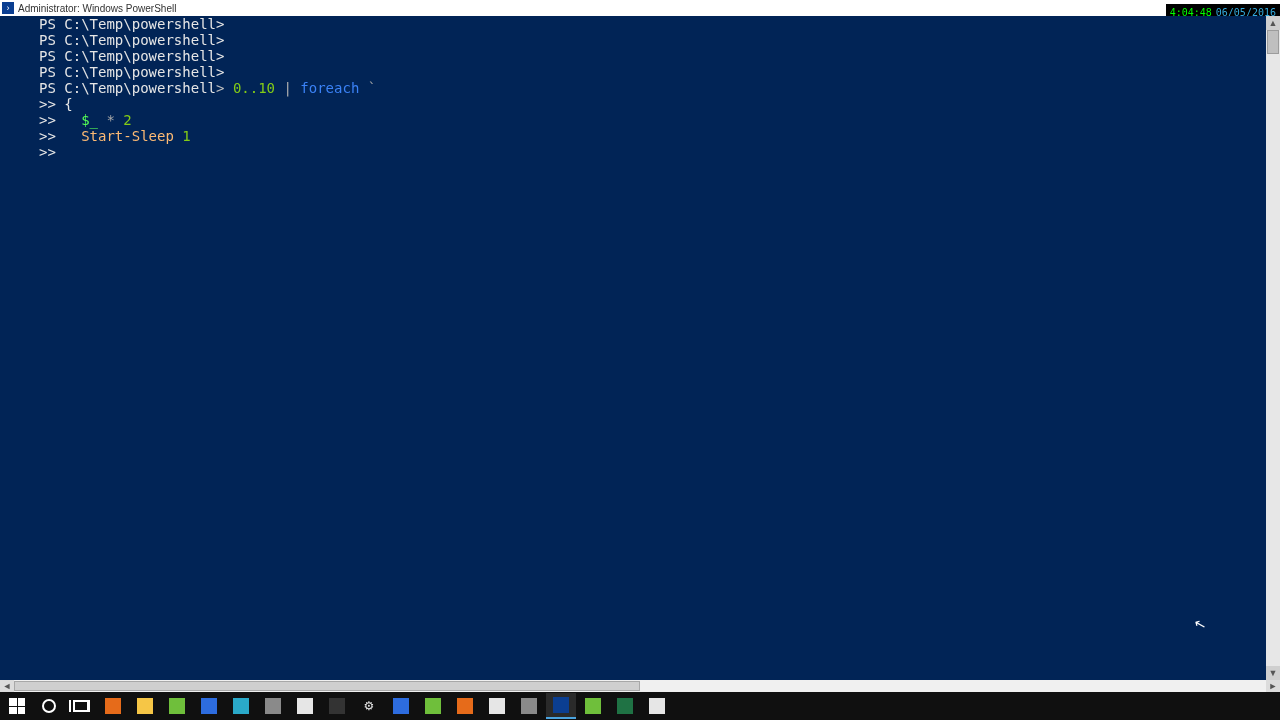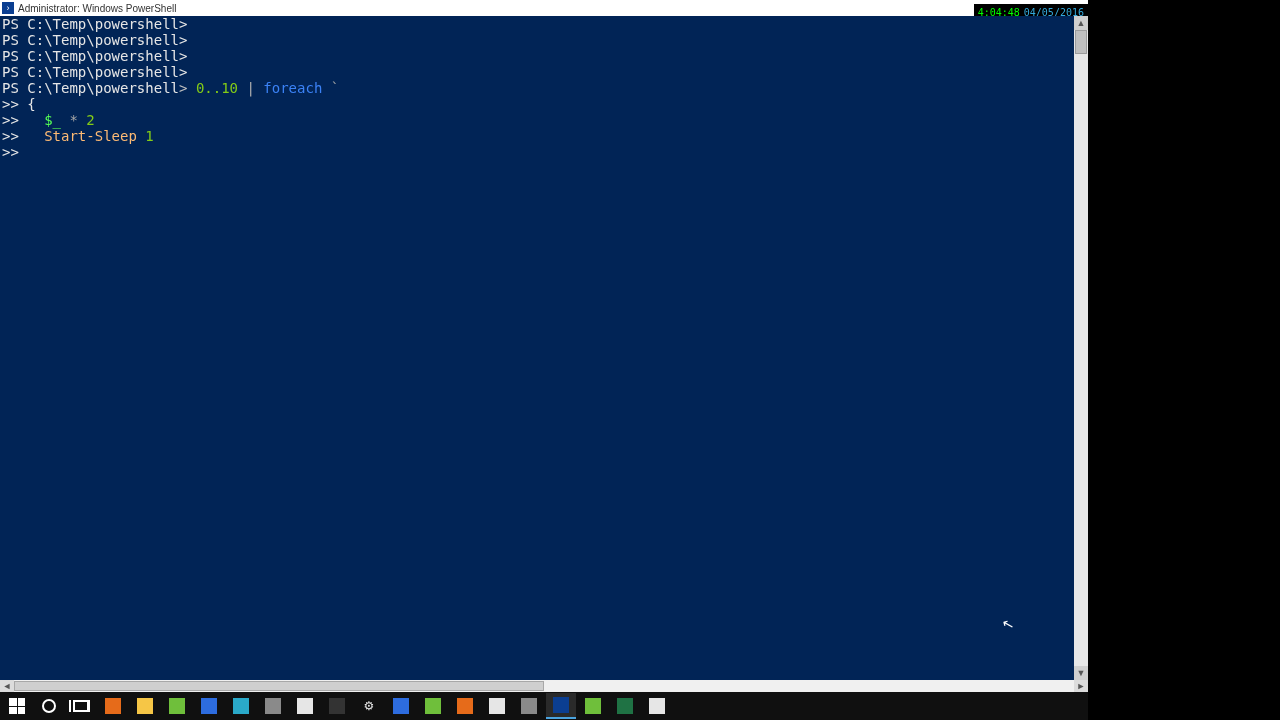--- a/index.html
+++ b/index.html
@@ -1,30 +1,30 @@
 <!DOCTYPE html>
 <html><head>
 <meta charset="utf-8">
 <style>
   * { margin: 0; padding: 0; box-sizing: border-box; }
   html, body { width: 1280px; height: 720px; overflow: hidden; font-family: "Segoe UI", Tahoma, sans-serif; background: #000; }
-  .window { width: 1088px; height: 720px; display: flex; flex-direction: column; background: #fff; }
+  .window { width: 1280px; height: 720px; display: flex; flex-direction: column; background: #fff; }
 
   
   .titlebar { height: 16px; background: #fff; display: flex; align-items: center; font-size: 10px; color: #333; padding-left: 2px; position: relative; }
   .titlebar .ticon { width: 12px; height: 12px; background: #0b3e91; margin-right: 4px; display: inline-flex; align-items: center; justify-content: center; }
   .titlebar .ticon::after { content: "›"; color: #fff; font-size: 9px; line-height: 12px; }
   .clock { position: absolute; right: 0; top: 4px; height: 16px; background: #000; color: #0f0; font-family: Consolas, monospace; font-size: 10px; padding: 0 4px; display: flex; align-items: center; gap: 4px; }
   .clock span:first-child { color: #0f0; }
   .clock span:last-child { color: #3ad; }
 
   
   .console-wrap { flex: 1; display: flex; flex-direction: column; background: #012456; position: relative; }
   .console { flex: 1; background: #012456; font-family: Consolas, "Lucida Console", monospace; font-size: 14px; line-height: 16px; color: #eee; padding: 0 2px; white-space: pre; overflow: hidden; }
-  .line { display: block; }
+  .line { display: block; margin-left: 37px; }
   .prompt { color: #e6e6e6; }
   .caret  { color: #c0c0c0; }
   .num    { color: #84cc16; }
   .pipe   { color: #b0b0b0; }
   .kw     { color: #3b82f6; }
   .cprompt{ color: #e6e6e6; }
   .brace  { color: #e6e6e6; }
   .var    { color: #55ff55; }
   .cmd    { color: #fdba74; }
   .op     { color: #a8a8a8; }
@@ -72,21 +72,21 @@
 </head>
 <body>
 
 <div class="window">
 
   <div class="titlebar">
     <span class="ticon"></span>
     <span>Administrator: Windows PowerShell</span>
     <div class="clock">
       <span>4:04:48</span>
-      <span>04/05/2016</span>
+      <span>06/05/2016</span>
     </div>
   </div>
 
   <div class="console-wrap">
     <div class="console" id="console"><div class="line"><span class="prompt">PS C:\Temp\powershell&gt;</span></div><div class="line"><span class="prompt">PS C:\Temp\powershell&gt;</span></div><div class="line"><span class="prompt">PS C:\Temp\powershell&gt;</span></div><div class="line"><span class="prompt">PS C:\Temp\powershell&gt;</span></div><div class="line"><span class="prompt">PS C:\Temp\powershell</span><span class="caret">&gt; </span><span class="num">0..10 </span><span class="pipe">| </span><span class="kw">foreach </span><span class="back">`</span></div><div class="line"><span class="cprompt">&gt;&gt; </span><span class="brace">{</span></div><div class="line"><span class="cprompt">&gt;&gt;   </span><span class="var">$_ </span><span class="op">* </span><span class="num">2</span></div><div class="line"><span class="cprompt">&gt;&gt;   </span><span class="cmd">Start-Sleep </span><span class="num">1</span></div><div class="line"><span class="cprompt">&gt;&gt; </span></div></div>
 
     <div class="vscroll">
       <div class="arrow">▲</div>
       <div class="track">
         <div class="thumb"></div>

